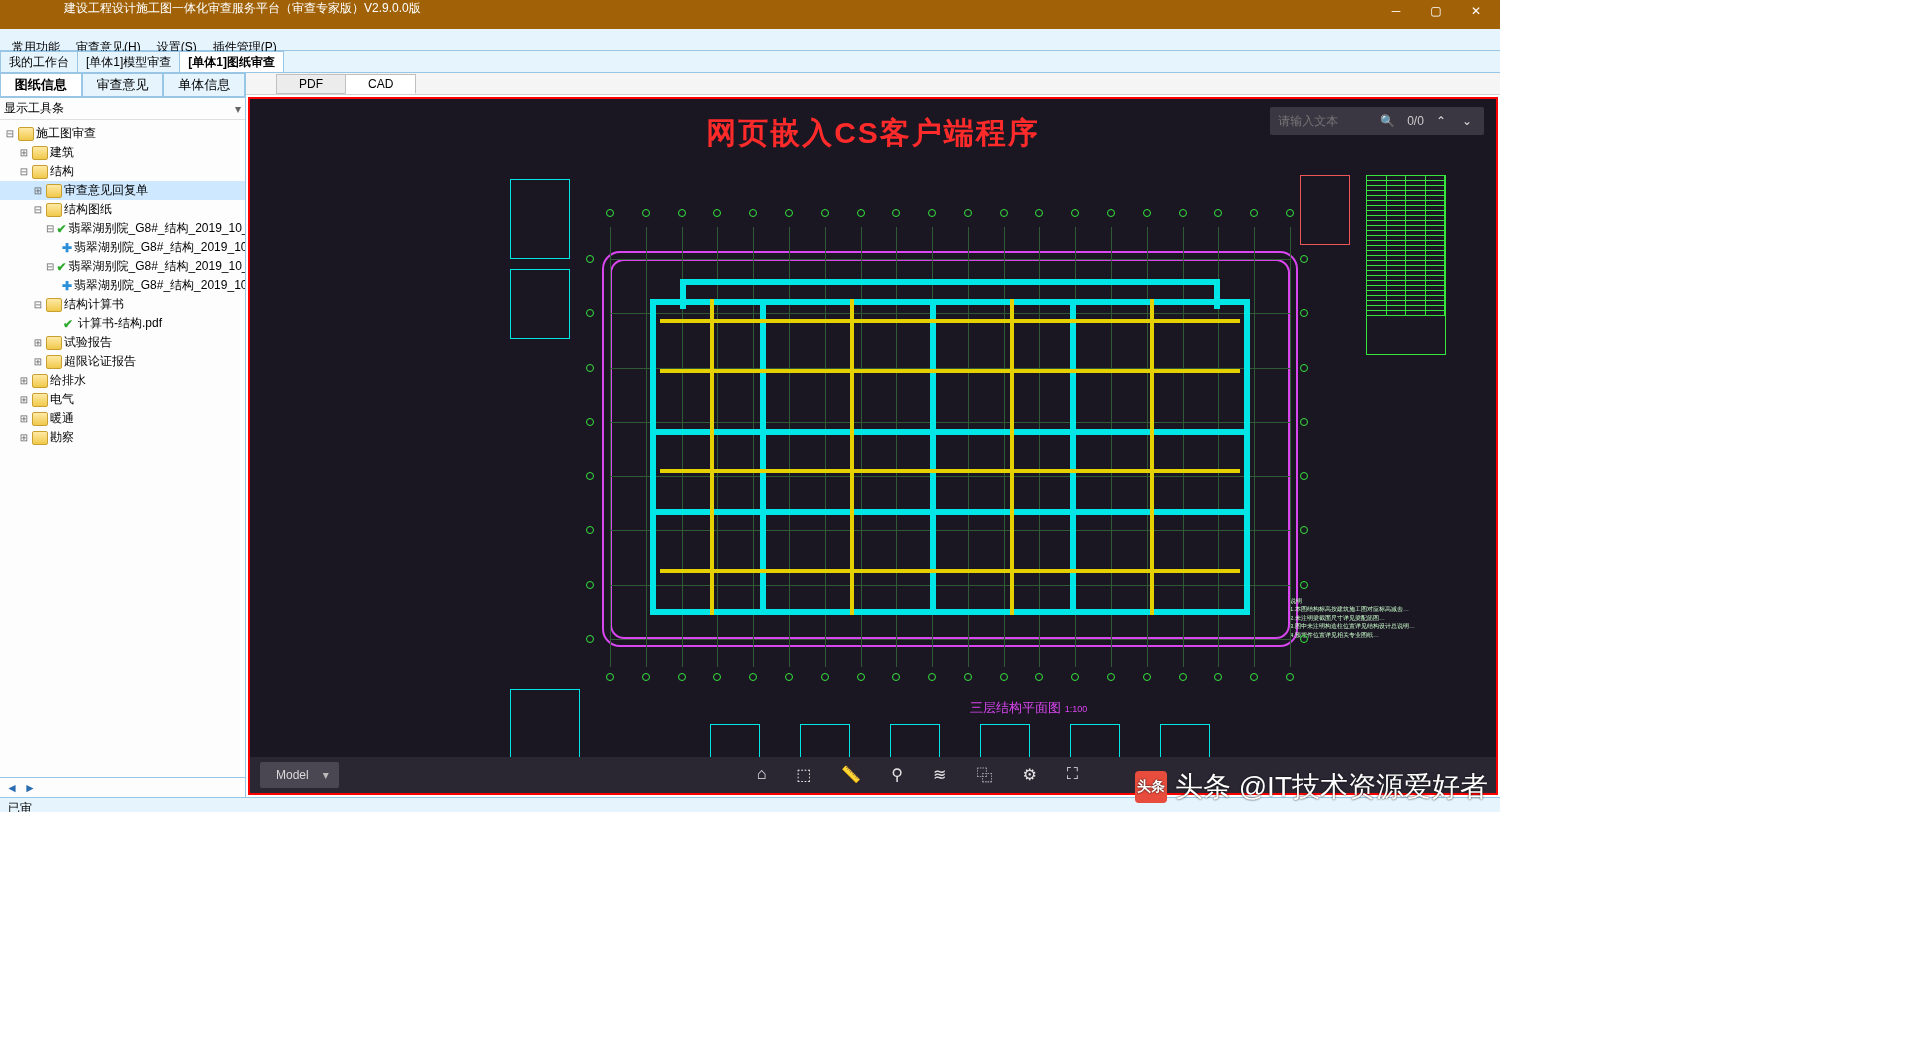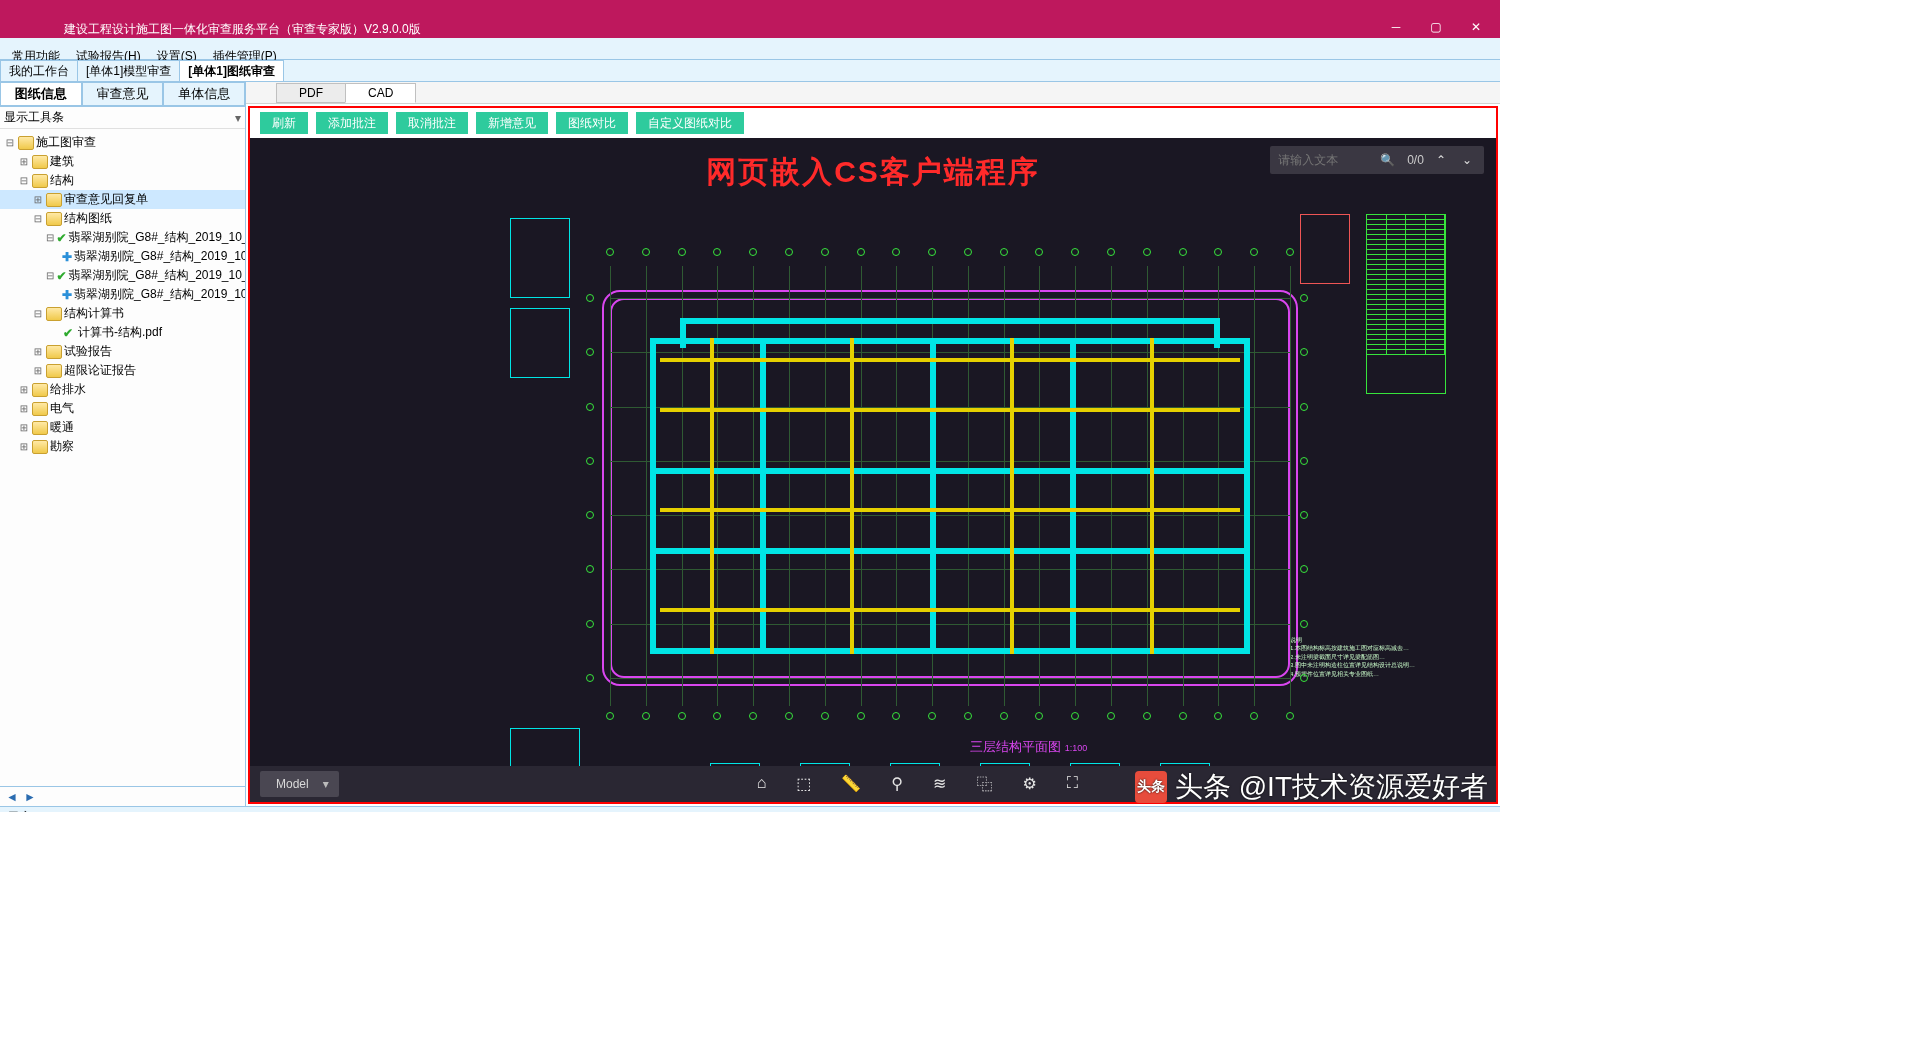--- a/index.html
+++ b/index.html
@@ -1,17 +1,17 @@
 <!DOCTYPE html>
 <html><head>
 <meta charset="utf-8">
 <style>
 * { margin: 0; padding: 0; box-sizing: border-box; }
 body { font-family: "Microsoft YaHei", sans-serif; font-size: 12px; background: #fff; width: 1500px; height: 812px; overflow: hidden; position: relative; }
-.title-bar { height: 38px; background: #be185d; color: #fff; display: flex; align-items: flex-end; padding: 0 4px; }
+.title-bar { height: 29px; background: #a16207; color: #fff; display: flex; align-items: flex-start; padding: 0 4px; }
 .title-bar .title { flex: 1; font-size: 12px; padding-left: 60px; }
 .win-btns { display: flex; gap: 0; }
 .win-btn { width: 40px; height: 22px; display: flex; align-items: center; justify-content: center; cursor: pointer; color: #fff; }
 .menu-bar { height: 22px; background: #e5f4fd; display: flex; align-items: center; border-bottom: 1px solid #9ac6e6; gap: 4px; padding-left: 6px; }
 .menu-item { padding: 0 6px; cursor: pointer; margin-top: 16px; }
 .tabs-bar { height: 22px; background: #e5f4fd; display: flex; border-bottom: 1px solid #9ac6e6; }
 .ws-tab { padding: 2px 8px; border: 1px solid #9ac6e6; border-bottom: none; background: #e5f4fd; cursor: pointer; margin-right: -1px; }
 .ws-tab.active { background: #fff; font-weight: bold; }
 .main { display: flex; height: 724px; }
 .sidebar { width: 246px; border-right: 1px solid #9ac6e6; display: flex; flex-direction: column; background: #fdfdfd; }
@@ -73,21 +73,21 @@
   <div class="title">建设工程设计施工图一体化审查服务平台（审查专家版）V2.9.0.0版</div>
   <div class="win-btns">
     <div class="win-btn">─</div>
     <div class="win-btn">▢</div>
     <div class="win-btn">✕</div>
   </div>
 </div>
 
 <div class="menu-bar">
   <div class="menu-item">常用功能</div>
-  <div class="menu-item">试验报告(H)</div>
+  <div class="menu-item">审查意见(H)</div>
   <div class="menu-item">设置(S)</div>
   <div class="menu-item">插件管理(P)</div>
 </div>
 
 <div class="tabs-bar">
   <div class="ws-tab">我的工作台</div>
   <div class="ws-tab">[单体1]模型审查</div>
   <div class="ws-tab active">[单体1]图纸审查</div>
 </div>
 
@@ -195,28 +195,20 @@
       <span>►</span>
     </div>
   </div>
 
   <div class="content">
     <div class="doc-tabs">
       <div class="doc-tab">PDF</div>
       <div class="doc-tab active">CAD</div>
     </div>
     <div class="red-frame">
-      <div class="v-toolbar">
-        <button class="vbtn">刷新</button>
-        <button class="vbtn">添加批注</button>
-        <button class="vbtn">取消批注</button>
-        <button class="vbtn">新增意见</button>
-        <button class="vbtn">图纸对比</button>
-        <button class="vbtn">自定义图纸对比</button>
-      </div>
       <div class="cad">
         <div class="banner">网页嵌入CS客户端程序</div>
         <div class="search-ovl">
           <input placeholder="请输入文本" style="">
           <span class="sic">🔍</span>
           <span>0/0</span>
           <span class="sic">⌃</span>
           <span class="sic">⌄</span>
         </div>
         <div class="drawing" id="drawing">

